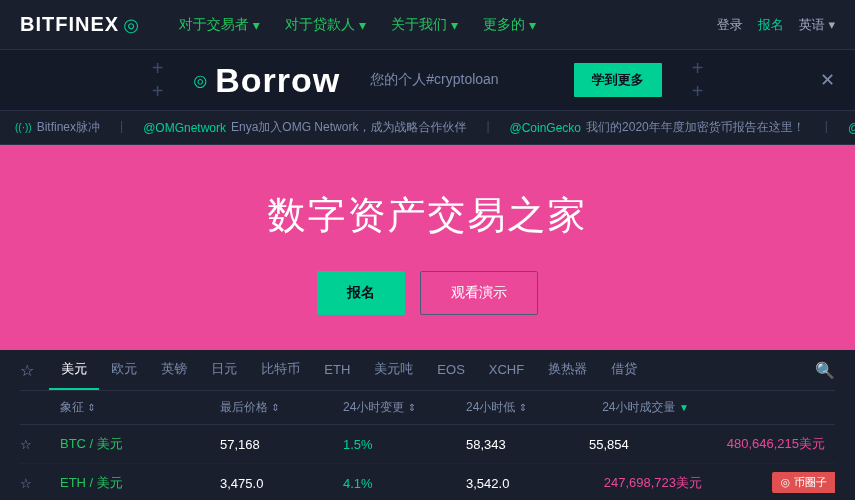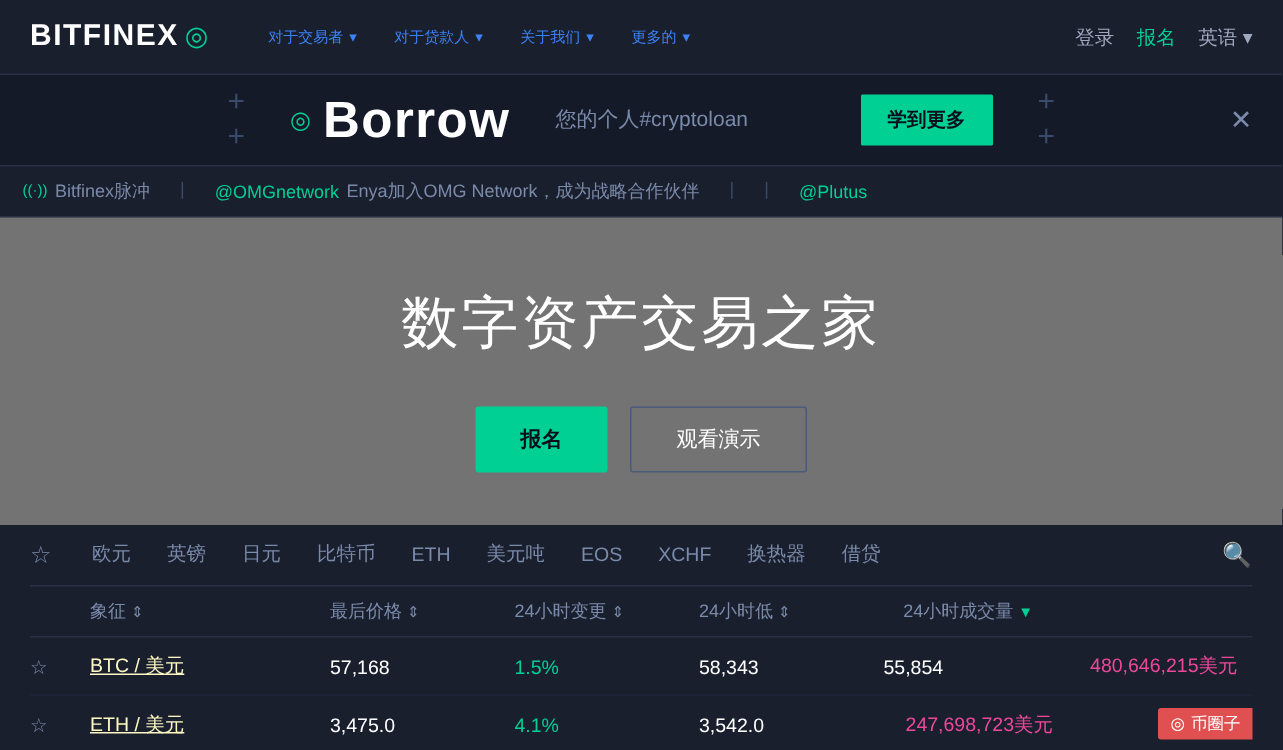--- a/index.html
+++ b/index.html
@@ -17,21 +17,21 @@
     .navbar {
       display: flex;
       align-items: center;
       background-color: #1a1f2e;
       padding: 0 20px;
       height: 50px;
       border-bottom: 1px solid #2a3045;
     }
     .logo {
       display: flex;
-      align-items: flex-start;
+      align-items: flex-end;
       margin-right: 30px;
     }
     .logo-text {
       font-size: 20px;
       font-weight: 700;
       color: #ffffff;
       letter-spacing: 1px;
     }
     .logo-icon {
       color: #00d094;
@@ -41,23 +41,23 @@
     .nav-items {
       display: flex;
       align-items: center;
       gap: 5px;
       flex: 1;
     }
     .nav-item {
       display: flex;
       align-items: center;
       padding: 5px 10px;
-      color: #3b82f6;
-      cursor: pointer;
-      font-size: 10px;
+      color: #22c55e;
+      cursor: pointer;
+      font-size: 14px;
       gap: 4px;
     }
     .nav-right {
       display: flex;
       align-items: center;
       gap: 15px;
       text-align: right;
     }
     .nav-login {
       color: #a0a8be;
@@ -161,21 +161,21 @@
       font-size: 10px;
     }
     .ticker-highlight {
       color: #00d094;
     }
 
     
     .hero {
       text-align: center;
       padding: 45px 20px 35px;
-      background-color: #737373;
+      background-color: #ec4899;
     }
     .hero-title {
       font-size: 38px;
       font-weight: 400;
       color: #ffffff;
       margin-bottom: 30px;
       letter-spacing: 2px;
     }
     .hero-buttons {
       display: flex;
@@ -248,21 +248,21 @@
       color: #7a8aaa;
     }
     .table-row {
       display: grid;
       grid-template-columns: 40px 160px 1fr 1fr 1fr 1fr 1fr;
       padding: 10px 0;
       border-bottom: 1px solid #1e2438;
       font-size: 13px;
       align-items: center;
     }
-    .col-symbol { color: #fef9c3; font-weight: 500; text-decoration: underline; }
+    .col-symbol { color: #22c55e; font-weight: 500; }
     .col-price { color: #ffffff; }
     .col-change-up { color: #00d094; }
     .col-high { color: #ffffff; }
     .col-low { color: #ffffff; }
     .col-volume { color: #ec4899; text-align: right; padding-right: 10px; }
     .sort-icon { font-size: 10px; color: #7a8aaa; }
     .row-star { color: #7a8aaa; font-size: 13px; cursor: pointer; }
     .col-header-vol { text-align: center; padding-right: 10px; }
     .watermark {
       position: absolute;
@@ -338,39 +338,46 @@
     <span class="ticker-item">
       <span class="ticker-pulse">((·))</span>
       <span>Bitfinex脉冲</span>
     </span>
     <span style="color:#3a4a6a">|</span>
     <span class="ticker-item">
       <span class="ticker-highlight">@OMGnetwork</span>
       <span>Enya加入OMG Network，成为战略合作伙伴</span>
     </span>
     <span style="color:#3a4a6a">|</span>
+    <span class="ticker-item">
+      <span class="ticker-highlight">@CoinGecko</span>
+      <span>我们的2020年年度加密货币报告在这里！</span>
+    </span>
     <span style="color:#3a4a6a">|</span>
     <span class="ticker-item">
       <span class="ticker-highlight">@Plutus</span>
 
     </span>
   </div>
 </div>
 
 <div class="hero">
   <h1 class="hero-title">数字资产交易之家</h1>
   <div class="hero-buttons">
     <button class="btn-primary">报名</button>
     <button class="btn-secondary">观看演示</button>
   </div>
 </div>
 
 <div class="market-section">
   <div class="market-tabs">
     <span class="star-icon">☆</span>
+    <div class="market-tab active">
+      <span>美元</span>
+    </div>
     <div class="market-tab">
       <span>欧元</span>
     </div>
     <div class="market-tab">
       <span>英镑</span>
     </div>
     <div class="market-tab">
       <span>日元</span>
     </div>
     <div class="market-tab">

